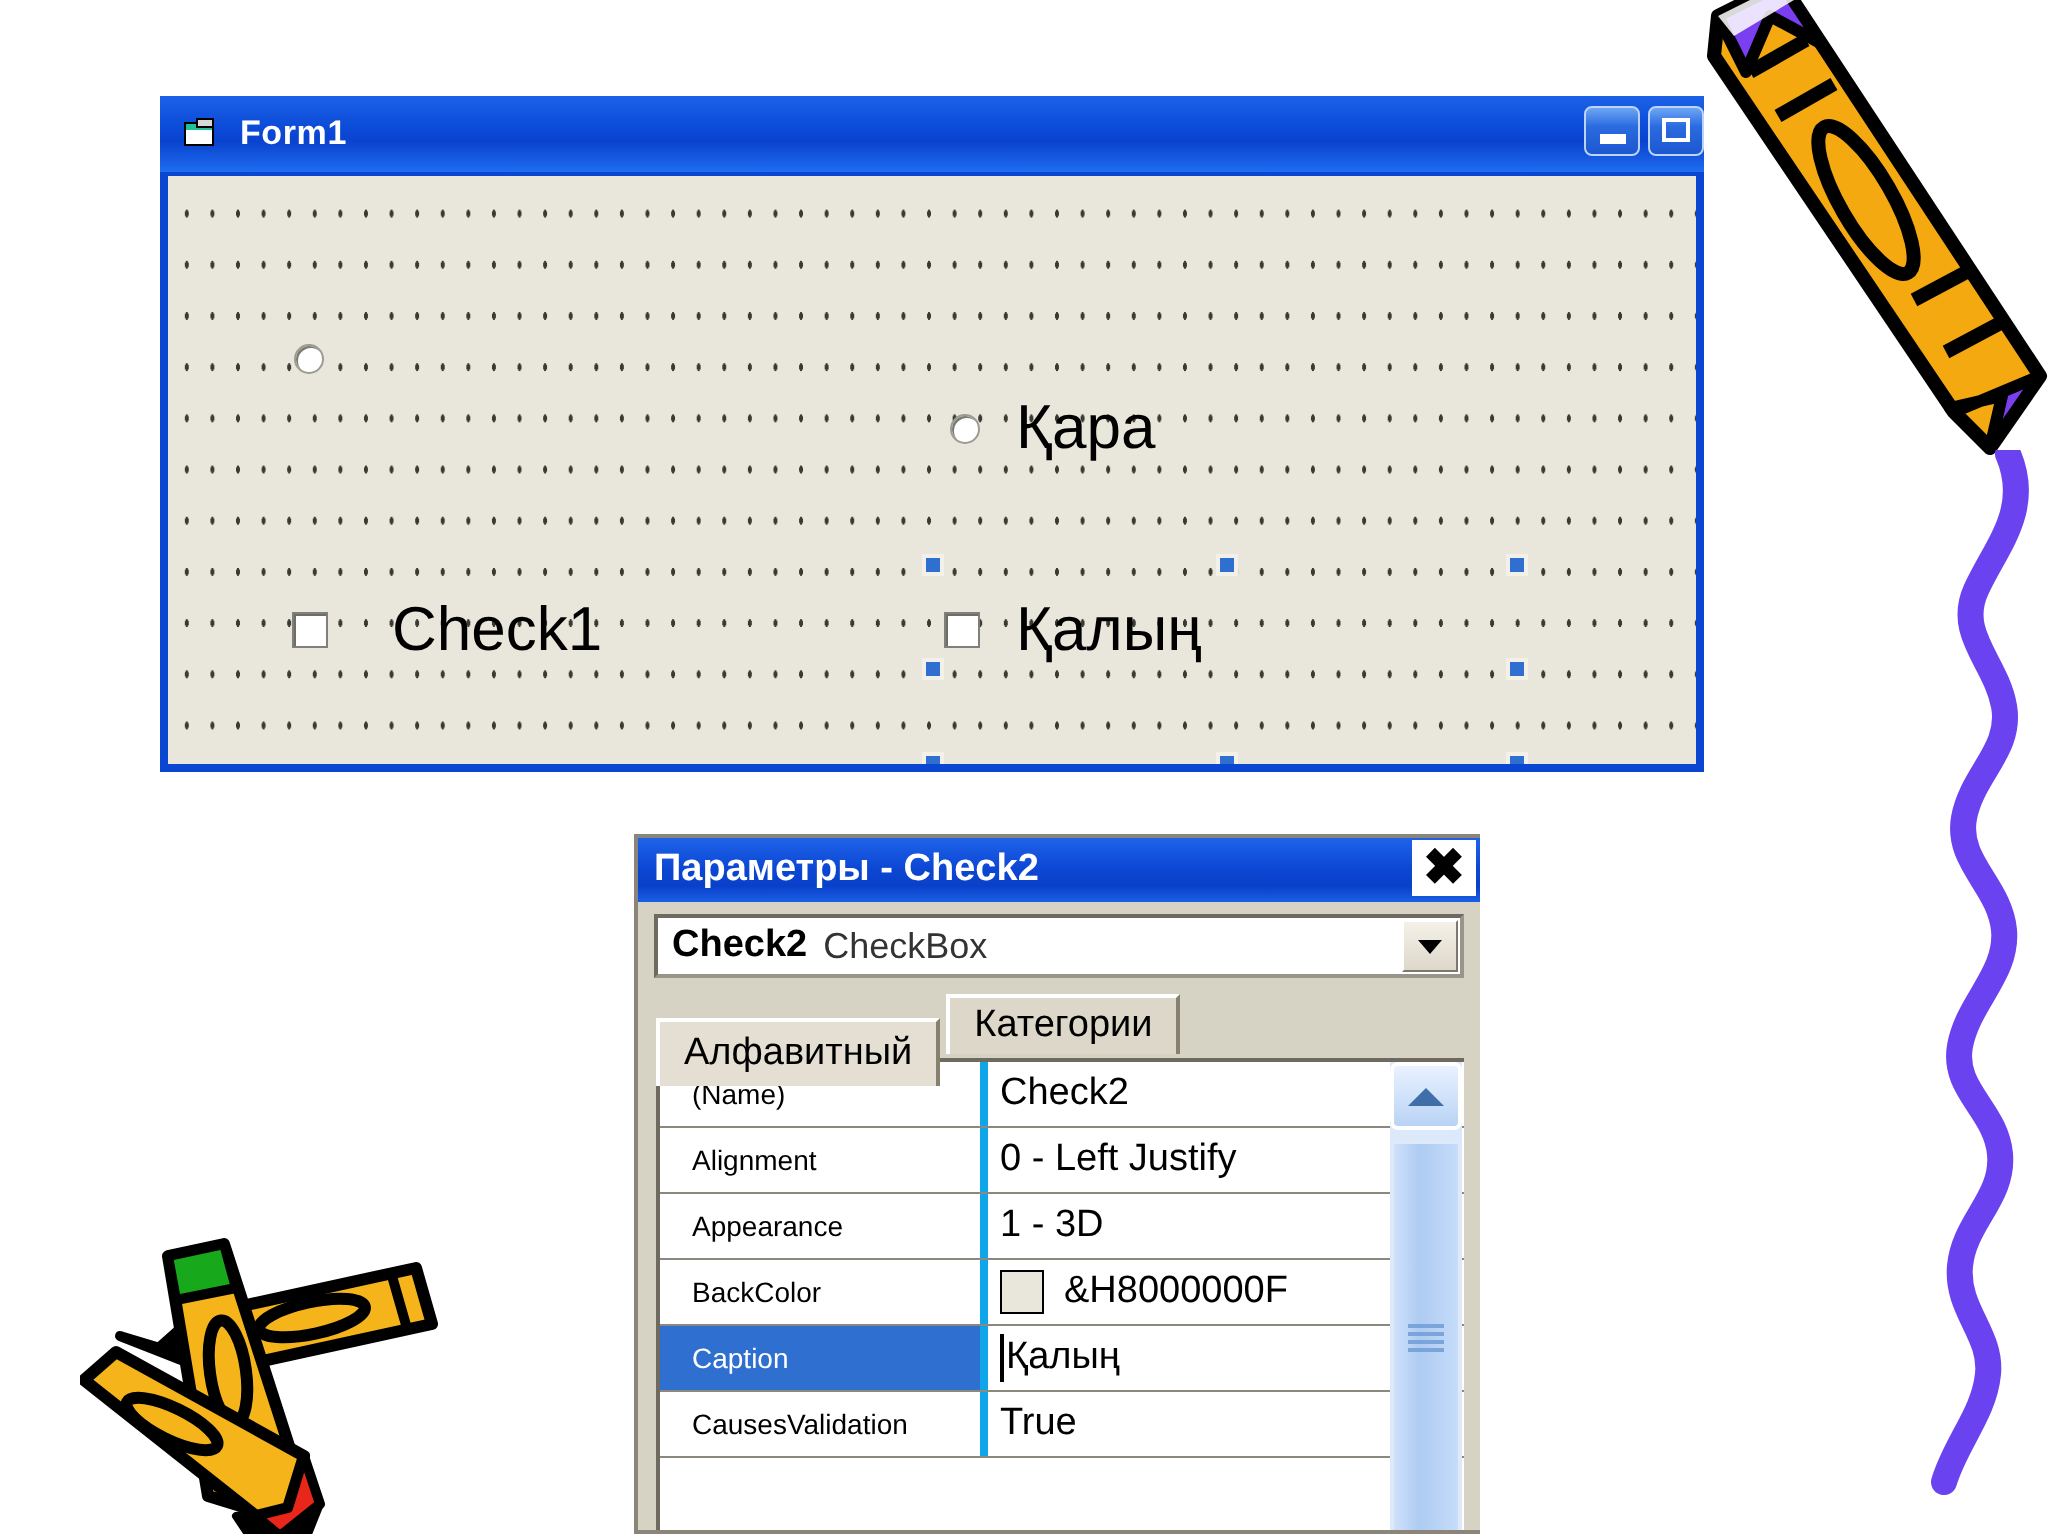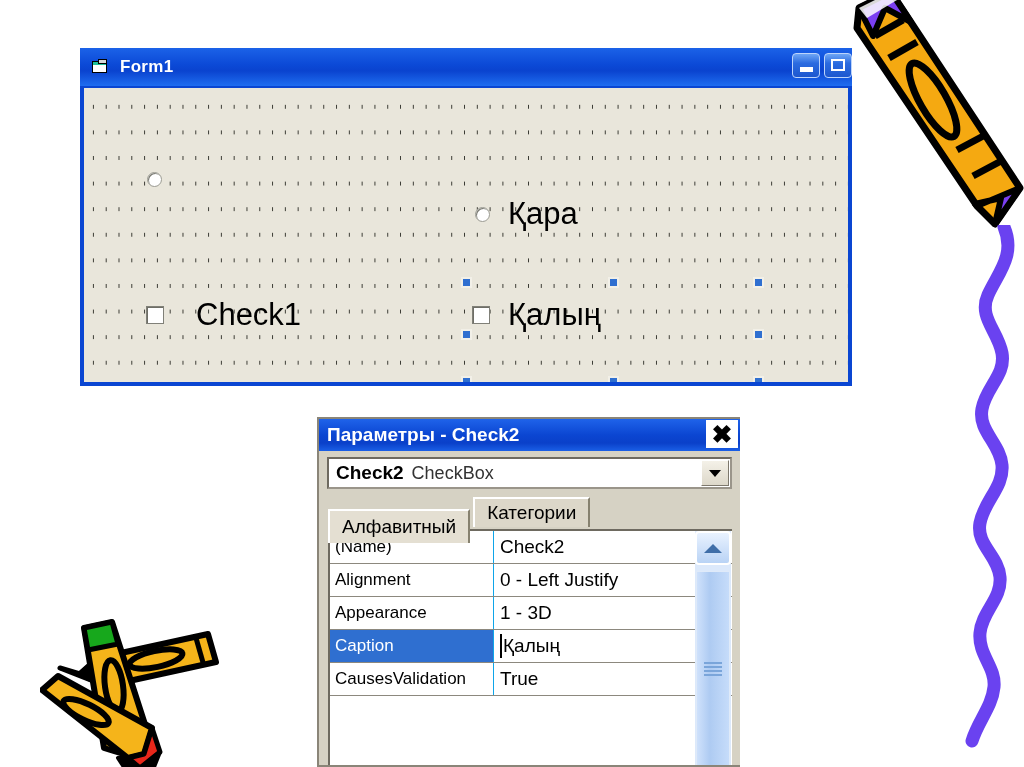--- a/index.html
+++ b/index.html
@@ -282,24 +282,24 @@
     border-bottom: 1px solid #8c887e;
     box-sizing: border-box;
     align-items: center;
   }
   .grid-cell-name {
     width: 164px;
     flex: 0 0 164px;
     height: 100%;
     display: flex;
     align-items: center;
-    padding-left: 5px;
-    box-sizing: border-box;
-    border-right: 1px solid #0ea5e9;
-    font-size: 17px;
+    padding-left: 16px;
+    box-sizing: border-box;
+    border-right: 4px solid #0ea5e9;
+    font-size: 14px;
     color: #000;
     white-space: nowrap;
     overflow: hidden;
   }
   .grid-cell-value {
     flex: 1 1 auto;
     height: 100%;
     display: flex;
     align-items: center;
     padding-left: 6px;
@@ -449,20 +449,27 @@
       <div class="grid-cell-name">(Name)</div>
       <div class="grid-cell-value">Check2</div>
     </div>
     <div class="grid-row">
       <div class="grid-cell-name">Alignment</div>
       <div class="grid-cell-value">0 - Left Justify</div>
     </div>
     <div class="grid-row">
       <div class="grid-cell-name">Appearance</div>
       <div class="grid-cell-value">1 - 3D</div>
+    </div>
+    <div class="grid-row">
+      <div class="grid-cell-name">BackColor</div>
+      <div class="grid-cell-value">
+        <span class="color-swatch"></span>
+        <span>&amp;H8000000F</span>
+      </div>
     </div>
     <div class="grid-row selected">
       <div class="grid-cell-name">Caption</div>
       <div class="grid-cell-value">
         <span class="caption-caret"></span>
         <span>Қалың</span>
       </div>
     </div>
     <div class="grid-row">
       <div class="grid-cell-name">CausesValidation</div>

